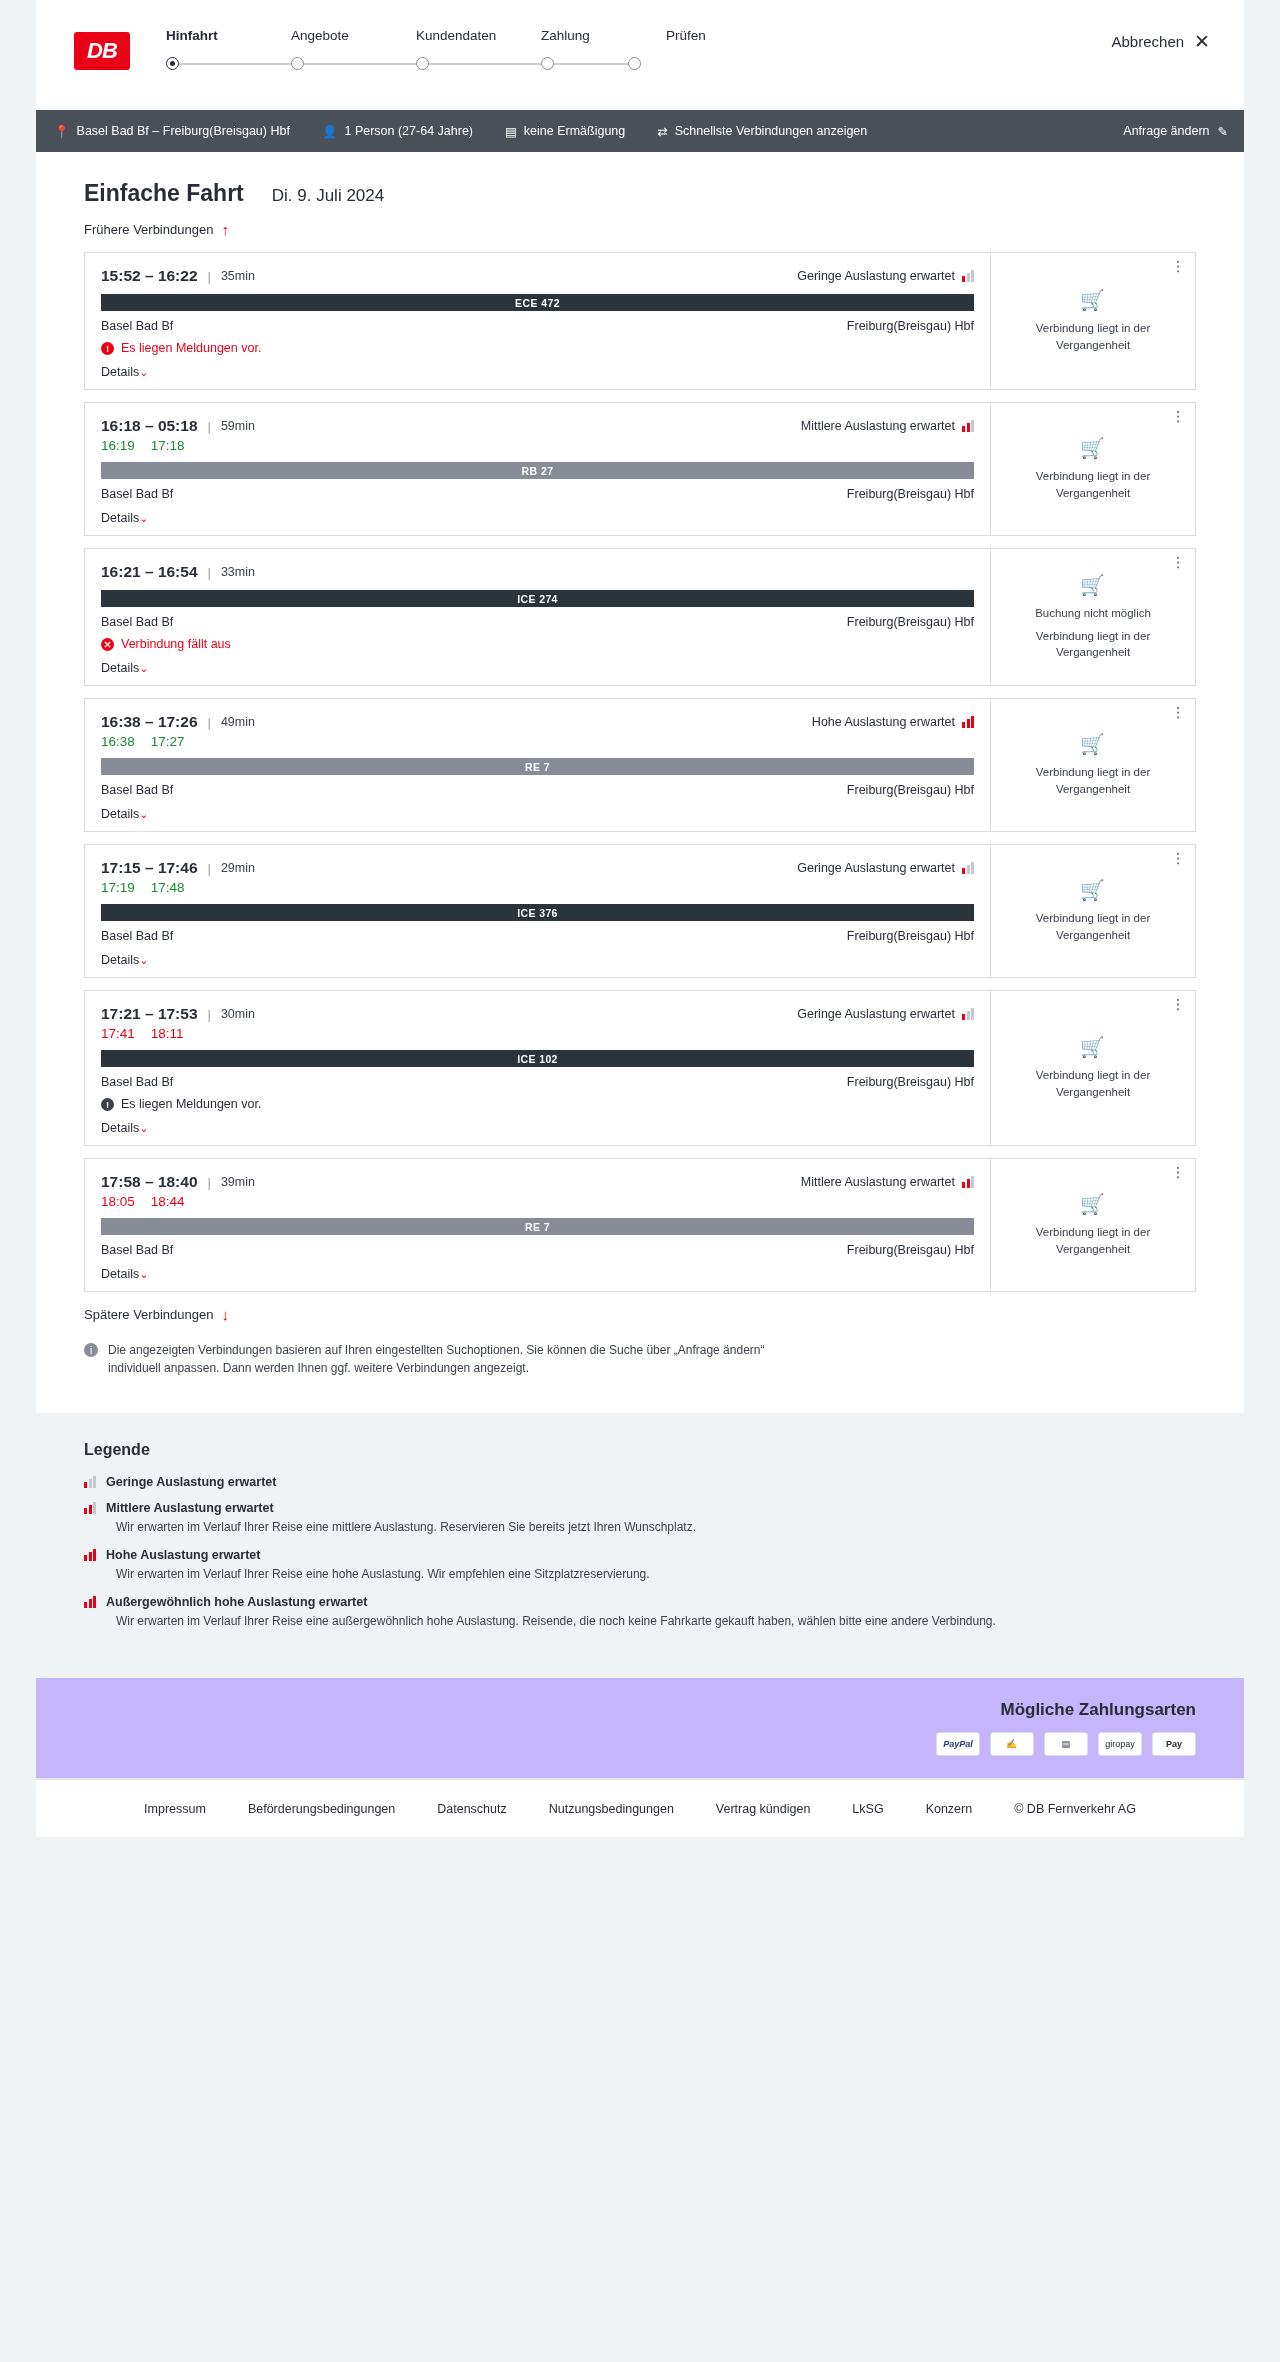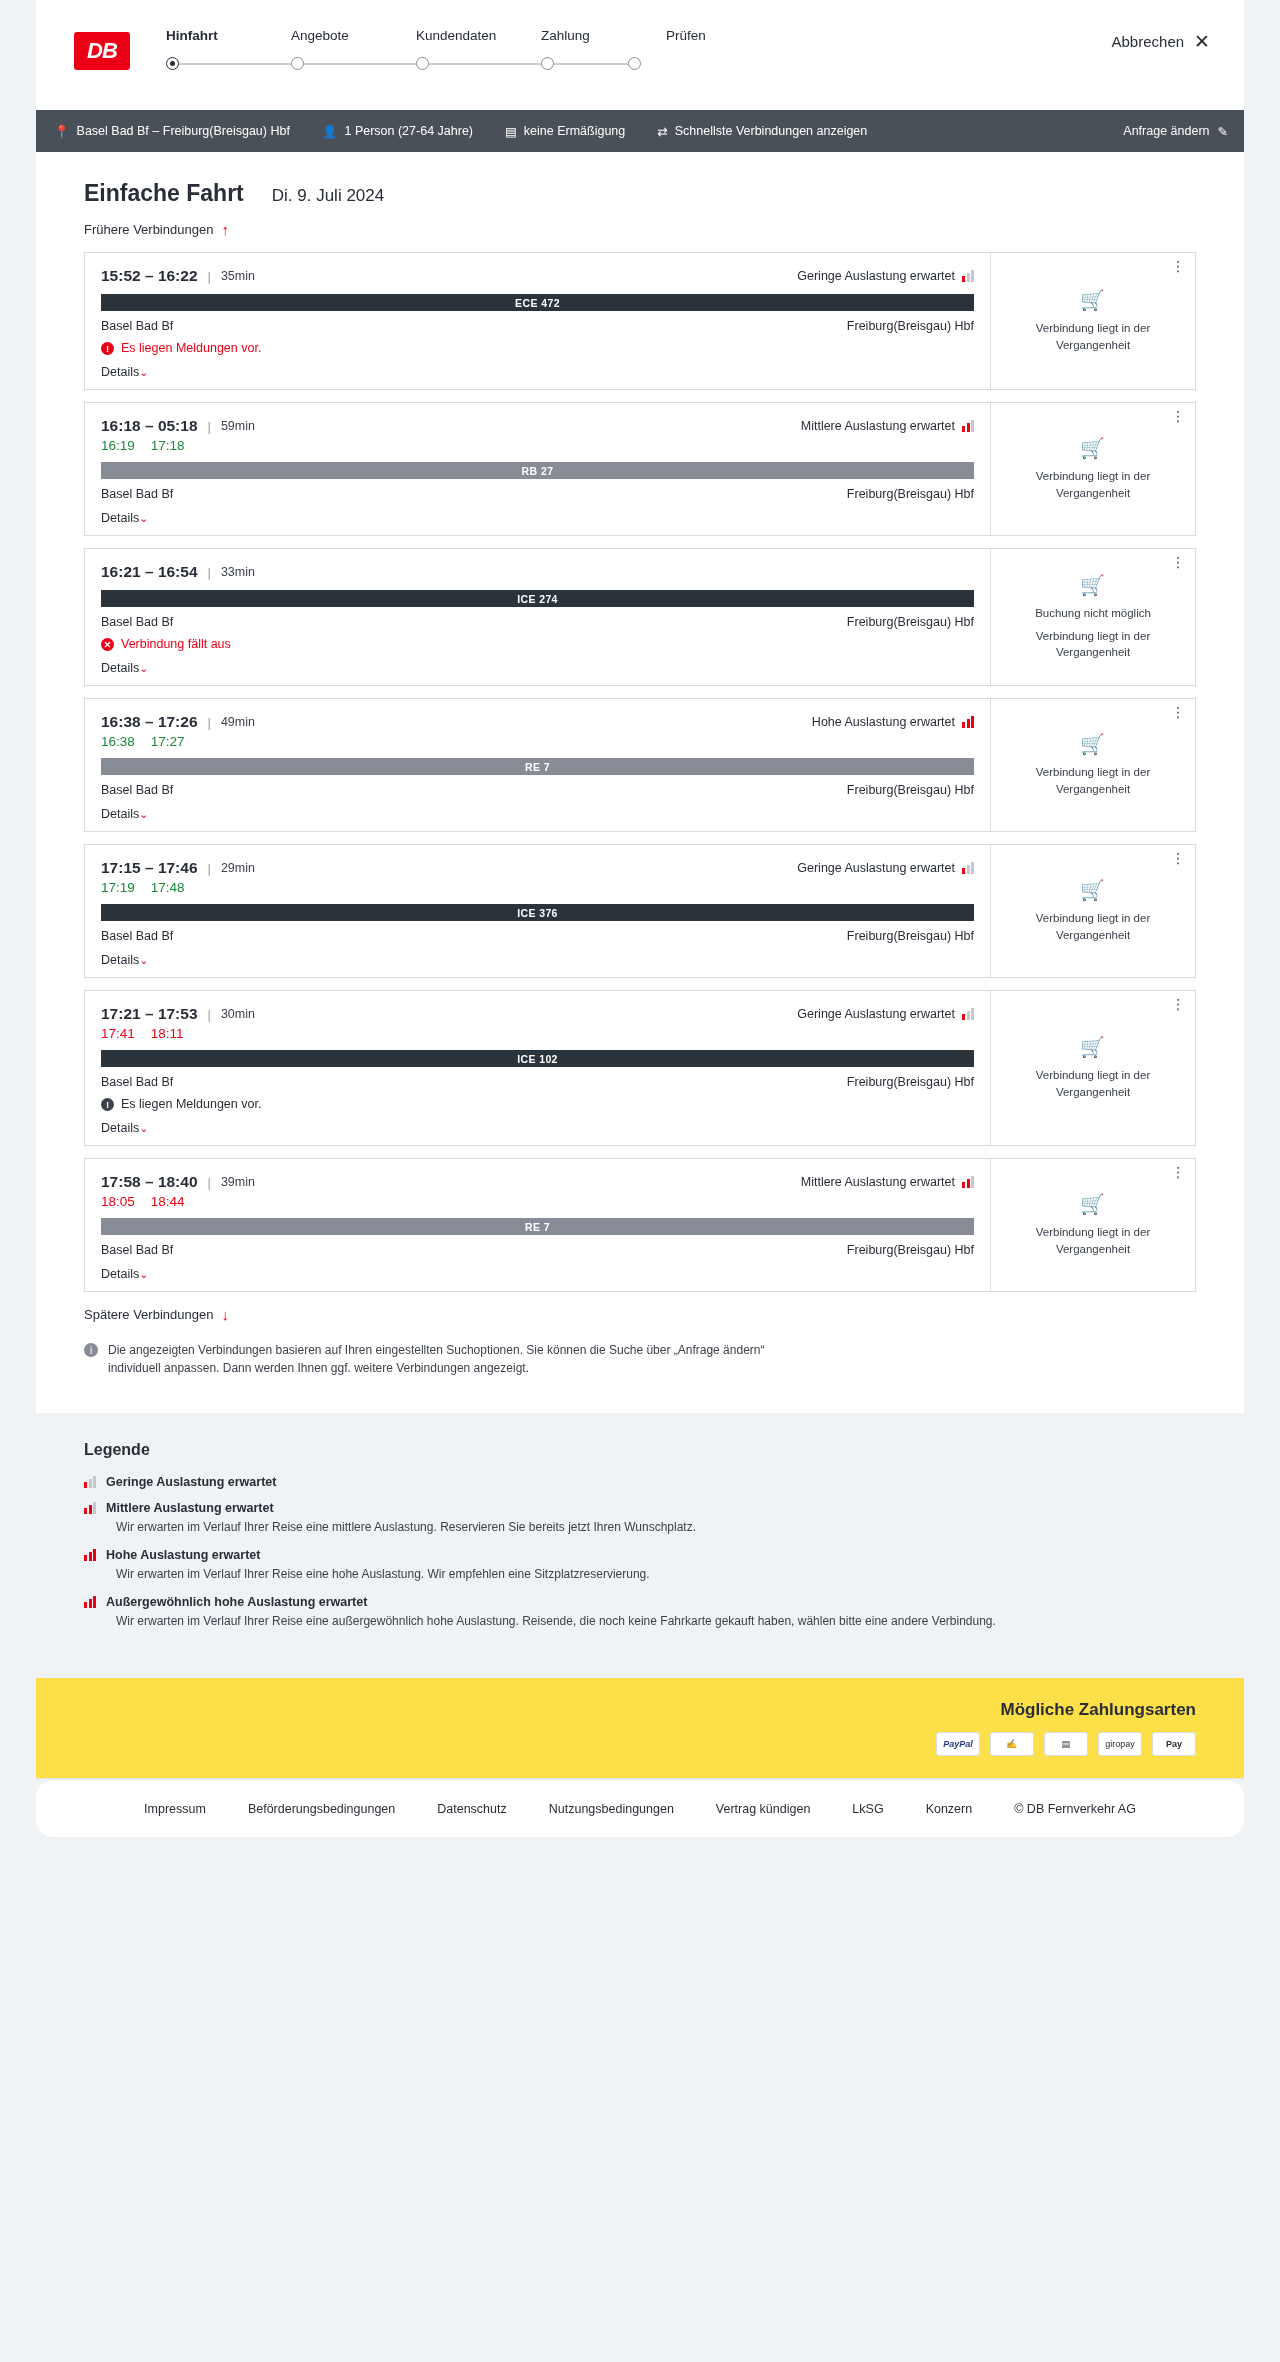--- a/index.html
+++ b/index.html
@@ -149,38 +149,38 @@
   }
 
   
   .legend { background:#f0f3f5; margin:0 36px; width:1208px; padding: 28px 48px 36px 48px; }
   .legend h2 { font-size:16px; margin:0 0 16px 0; }
   .legend-item { margin-bottom:12px; }
   .legend-head { display:flex; align-items:center; gap:10px; font-size:12.5px; font-weight:bold; }
   .legend-desc { font-size:12px; color:#3c414b; margin-top:3px; margin-left:32px; line-height:1.5; }
 
   
-  .payments { background:#fde047; margin:0 36px; width:1208px; padding: 22px 48px 22px 48px; }
+  .payments { background:#c4b5fd; margin:0 36px; width:1208px; padding: 22px 48px 22px 48px; }
   .pay-row { display:flex; align-items:center; justify-content:flex-end; gap:18px; }
   .pay-title { font-size:17px; font-weight:bold; }
   .pay-icons { display:flex; align-items:center; gap:10px; }
   .pay-chip {
     height:24px; min-width:44px; border:1px solid #d7dce1; border-radius:3px;
     display:flex; align-items:center; justify-content:center; font-size:9px;
     background:#fff; padding:0 5px; color:#282d37;
   }
   .pay-chip.paypal { color:#253b80; font-weight:bold; font-style:italic; }
   .pay-chip.apple { background:#fff; font-weight:bold; }
 
   
   .footer {
     background:#fff; margin:0 36px 36px 36px; width:1208px;
     border-top:1px solid #e3e7ea;
     display:flex; align-items:center; justify-content:center; gap:42px;
-    height:58px; font-size:12.5px; color:#282d37;border-radius:17px;
+    height:58px; font-size:12.5px; color:#282d37;
   }
   .footer a { color:#282d37; text-decoration:none; cursor:pointer; }
   .hr-sep { height:1px; background:#e3e7ea; margin:0 36px; width:1208px; }
 </style>
 </head>
 <body>
 
 <div class="page">
 
   <div class="header">

